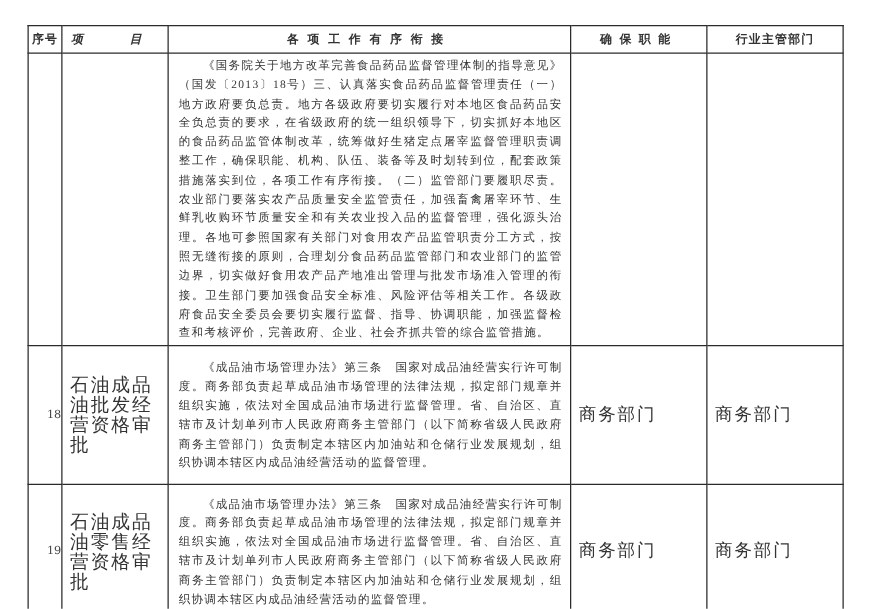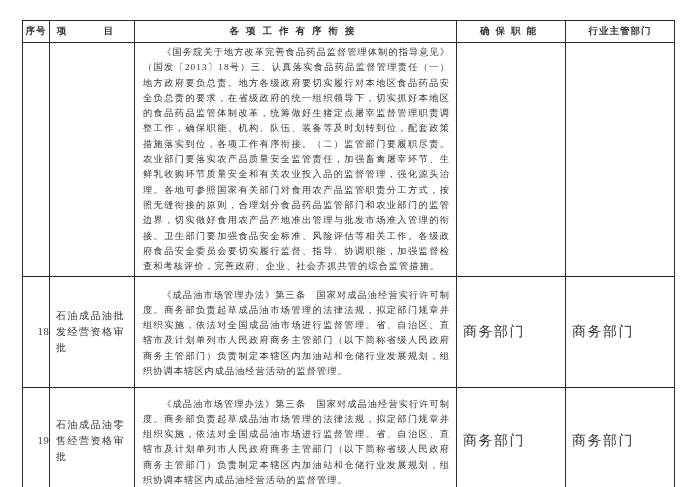--- a/index.html
+++ b/index.html
@@ -3,26 +3,26 @@
 <meta charset="utf-8">
 <style>
   html, body { margin:0; padding:0; background:#ffffff; }
   body { width:700px; height:487px; position:relative; overflow:hidden;
          font-family:"DejaVu Serif","Liberation Serif",serif; color:#2a2a2a; }
   table.reg { position:absolute; left:22px; top:20px; border-collapse:collapse;
               table-layout:fixed; width:652px; }
   table.reg td, table.reg th { border:1px solid #2b2b2b; padding:0; vertical-align:middle; }
   table.reg th { height:21px; font-family:"DejaVu Sans","Liberation Sans",sans-serif;
                  font-size:9.5px; font-weight:bold; color:#333; text-align:center; }
-  th.spaced1 { letter-spacing:14px; }
+  th.spaced1 { letter-spacing:14px;font-style:italic; }
   th.spaced2 { letter-spacing:6px; }
   th.spaced3 { letter-spacing:7px; }
   th.spaced4 { letter-spacing:1px; }
   td.seq { text-align:right; font-size:9px; color:#444; }
-  td.item { font-size:10px; line-height:16px; padding:0 4px 0 6px !important; letter-spacing:1.5px; color:#333; }
+  td.item { font-size:15px; line-height:16px; padding:0 4px 0 6px !important; letter-spacing:1.5px; color:#333; }
   td.basis { font-size:9.2px; line-height:15.3px; padding:2px 6px 2px 8px !important;
              text-align:justify; letter-spacing:1.05px; color:#333; }
   td.basis p { margin:0; text-indent:2.1em; }
   td.dept { font-size:14px; padding-left:6px !important; letter-spacing:1.5px; color:#333; }
   tr.r1 td { height:213px;font-family:Liberation Serif, serif; }
   tr.r2 td { height:106px; }
   tr.r3 td { height:102px; }
   thead tr th { border-bottom:1.5px solid #222; }
 </style>
 </head>

